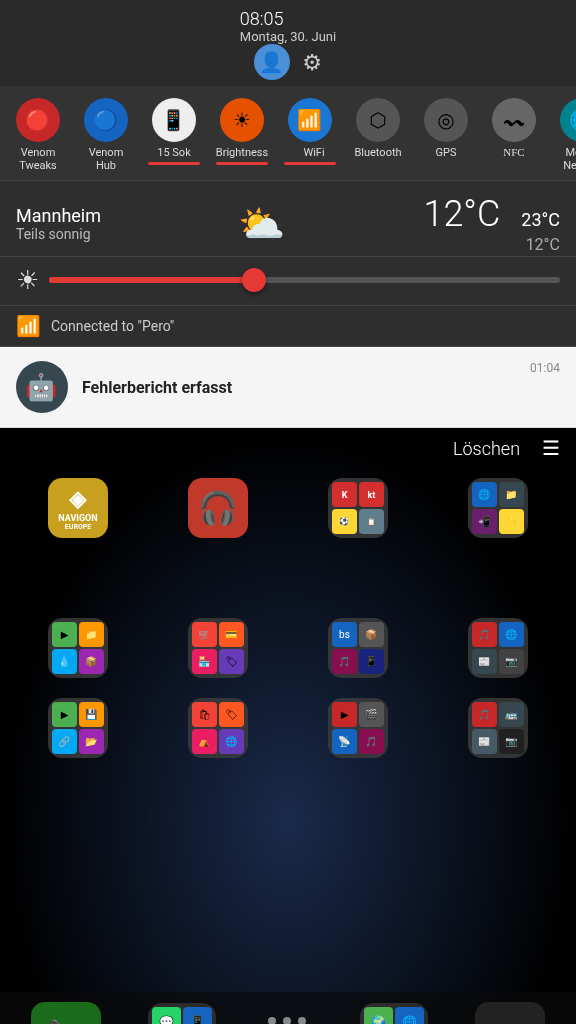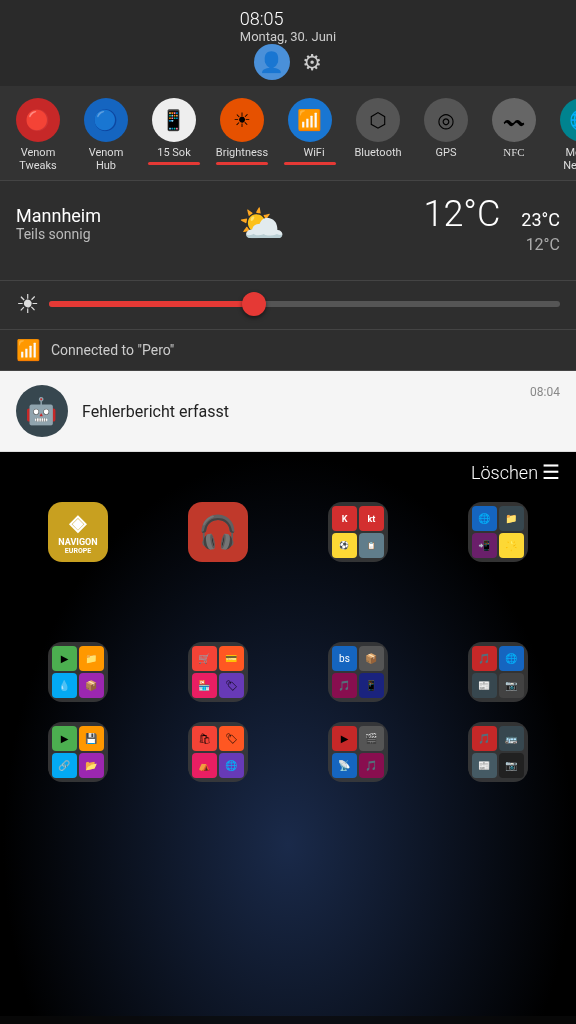--- a/index.html
+++ b/index.html
@@ -58,21 +58,21 @@
     }
     .qs-label { color: #ddd; font-size: 11px; text-align: center; }
     .qs-active-bar {
       height: 3px; background: #e53935; width: 80%;
       border-radius: 2px; margin-top: 3px;
     }
 
     
     .weather-panel {
       background: #2e2e2e;
-      padding: 12px 16px 26px;
+      padding: 12px 16px 2px;
       border-bottom: 1px solid #444;
     }
     .weather-top {
       display: flex;
       justify-content: space-between;
       align-items: center;
     }
     .weather-location { color: #fff; font-size: 18px; font-weight: 400; }
     .weather-desc { color: #bbb; font-size: 14px; }
     .weather-icon { font-size: 38px; color: #ccc; }
@@ -132,39 +132,39 @@
       border-bottom: 1px solid #ddd;
     }
     .notif-avatar {
       width: 52px; height: 52px; border-radius: 50%;
       background: #37474f;
       display: flex; align-items: center; justify-content: center;
       color: #fff; font-size: 26px;
       flex-shrink: 0;
     }
     .notif-content { flex: 1; }
-    .notif-title { color: #222; font-size: 16px; font-weight: 400; }
+    .notif-title { color: #222; font-size: 16px; font-weight: 700; }
     .notif-body { color: #555; font-size: 13px; margin-top: 3px; }
     .notif-time { color: #888; font-size: 12px; align-self: flex-start; }
 
     
     .home-screen {
       position: relative;
       background: radial-gradient(ellipse at 50% 60%, #1a2a4a 0%, #000 70%);
       flex: 1;
       overflow: hidden;
     }
 
     
     .loeschen-bar {
       display: flex;
       justify-content: flex-end;
       align-items: center;
       padding: 8px 16px;
-      gap: 4px;
+      gap: 22px;
     }
     .loeschen-label { color: #fff; font-size: 18px; font-weight: 300; }
     .loeschen-icon { color: #fff; font-size: 20px; }
 
     
     .app-grid-row {
       display: flex;
       justify-content: space-around;
       padding: 4px 8px;
     }
@@ -352,21 +352,21 @@
   <div class="wifi-row-text">Connected to "Pero"</div>
 </div>
 
 <div class="notification-card">
   <div class="notif-avatar">
     <span>🤖</span>
   </div>
   <div class="notif-content">
     <div class="notif-title">Fehlerbericht erfasst</div>
   </div>
-  <div class="notif-time">08:04</div>
+  <div class="notif-time">01:04</div>
 </div>
 
 <div class="home-screen" style="height: calc(1024px - 370px); position: relative;">
 
   <div class="loeschen-bar">
     <span class="loeschen-label">Löschen</span>
     <span class="loeschen-icon">☰</span>
   </div>
 
   <div class="app-grid-row">

